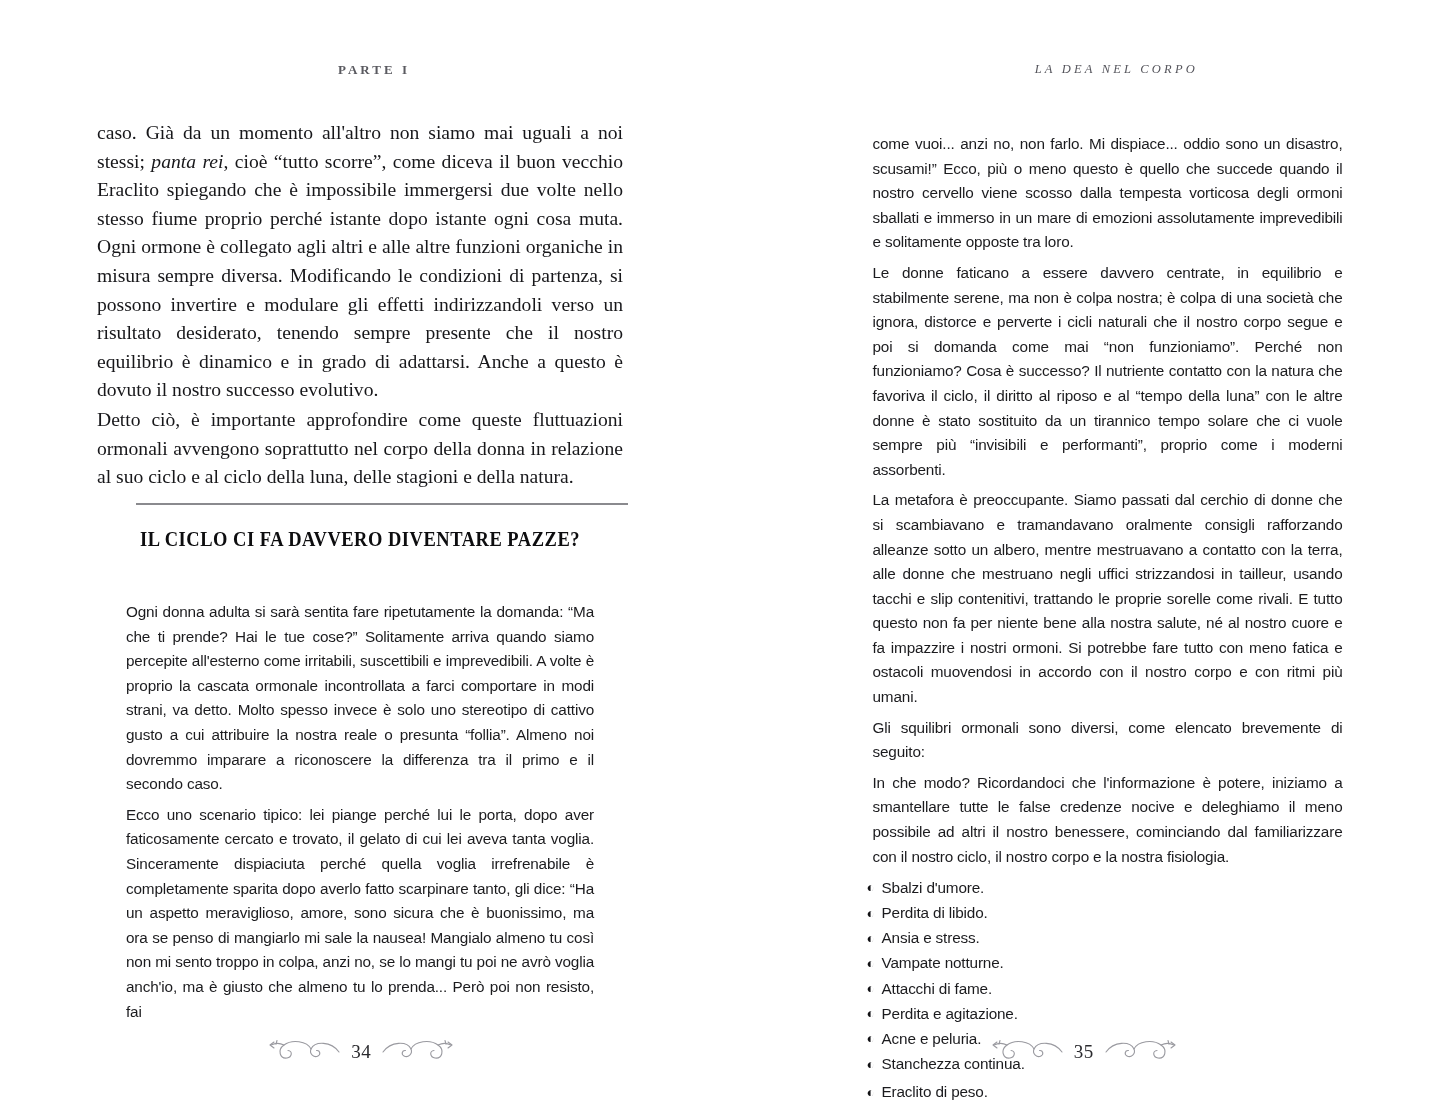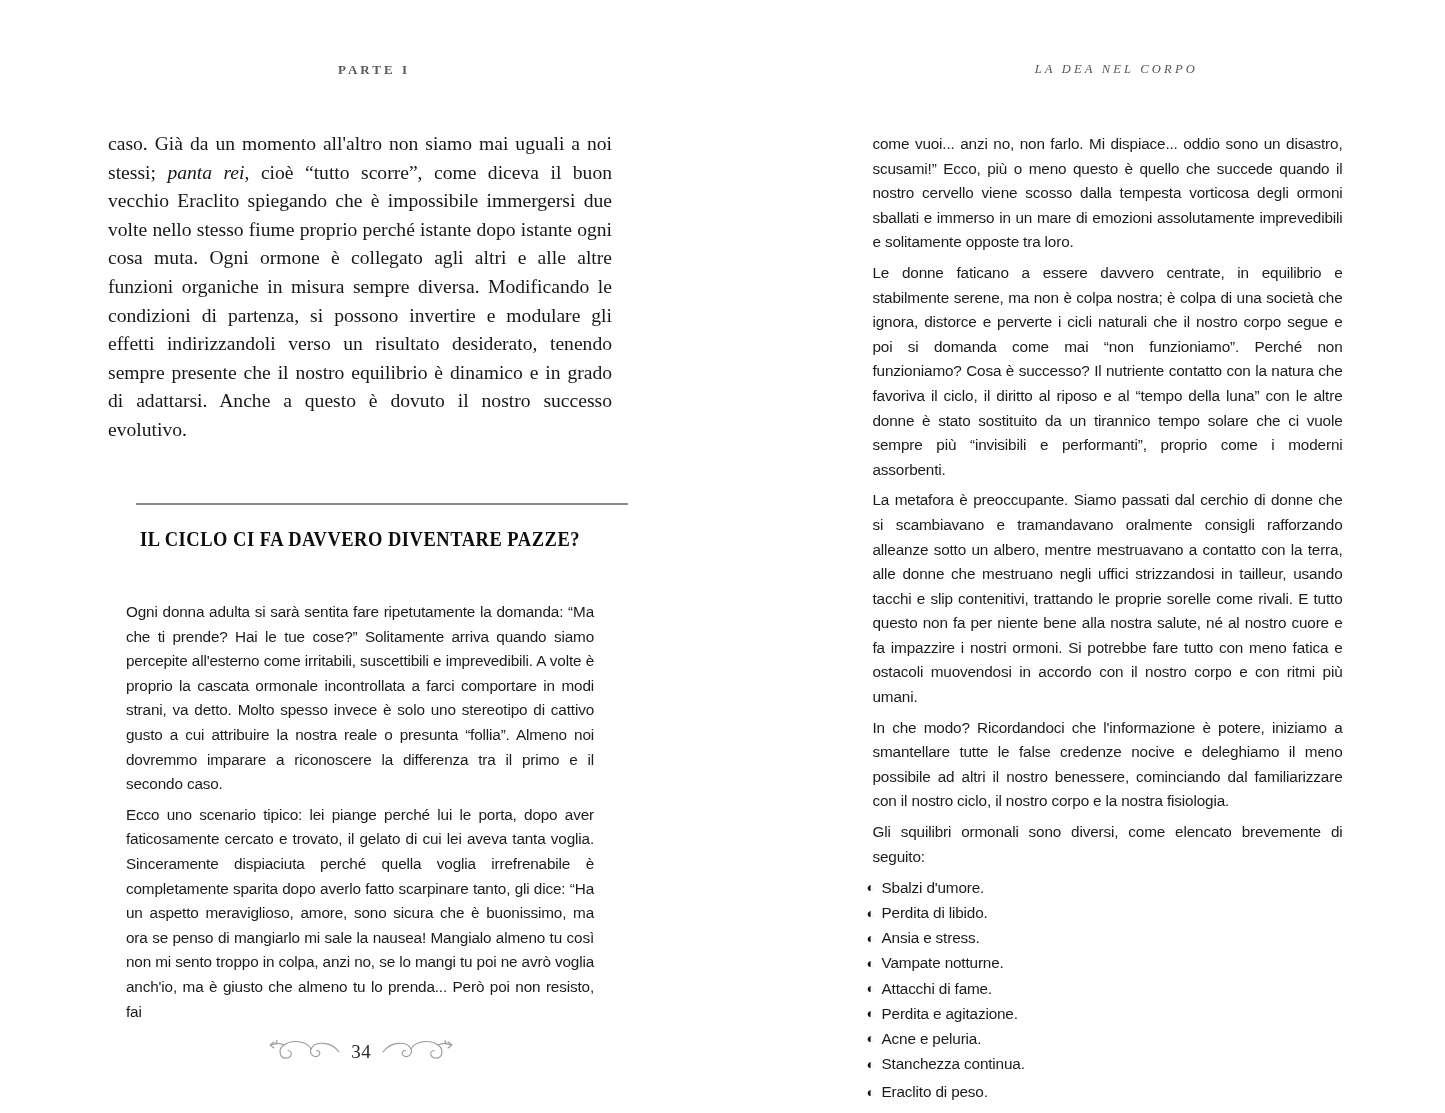--- a/index.html
+++ b/index.html
@@ -53,21 +53,21 @@
 
   
   .serif-body {
     font-family: "Liberation Serif", serif;
     font-size: 19.6px;
     line-height: 28.6px;
     text-align: justify;
     color: #17171a;
     hyphens: none;
   }
-  .serif-body p { margin: 12px; }
+  .serif-body p { margin: 1px; }
   .serif-body p + p { margin-top: 0; }
   .serif-body em { font-style: italic; }
 
   
   .sans-body {
     font-family: "Liberation Sans", sans-serif;
     font-size: 15.3px;
     line-height: 24.6px;
     text-align: justify;
     color: #1b1b1e;
@@ -166,20 +166,21 @@
 <body>
 
 <div class="spread">
 
   <div class="page left">
 
     <div class="running-head left">PARTE I</div>
 
     <div class="col left serif-body">
       <p>caso. Già da un momento all'altro non siamo mai uguali a noi stessi; <em>panta rei</em>, cioè “tutto scorre”, come diceva il buon vecchio Eraclito spiegando che è impossibile immergersi due volte nello stesso fiume proprio perché istante dopo istante ogni cosa muta. Ogni ormone è collegato agli altri e alle altre funzioni organiche in misura sempre diversa. Modificando le condizioni di partenza, si possono invertire e modulare gli effetti indirizzandoli verso un risultato desiderato, tenendo sempre presente che il nostro equilibrio è dinamico e in grado di adattarsi. Anche a questo è dovuto il nostro successo evolutivo.</p>
+      <p>Detto ciò, è importante approfondire come queste fluttuazioni ormonali avvengono soprattutto nel corpo della donna in relazione al suo ciclo e al ciclo della luna, delle stagioni e della natura.</p>
     </div>
 
     <div class="moon-rule left-page">
       <svg class="crescent" width="44" height="52" viewBox="0 0 44 52">
         <path d="M36 4 A23 23 0 1 0 21 48 A19.5 19.5 0 1 1 36 4 Z" fill="#808085"></path>
       </svg>
       <div class="rule"></div>
     </div>
 
     <div class="section-heading">IL CICLO CI FA DAVVERO DIVENTARE PAZZE?</div>
@@ -212,22 +213,22 @@
   </div>
 
   <div class="page right">
 
     <div class="running-head right">LA DEA NEL CORPO</div>
 
     <div class="col right sans-body">
       <p>come vuoi... anzi no, non farlo. Mi dispiace... oddio sono un disastro, scusami!” Ecco, più o meno questo è quello che succede quando il nostro cervello viene scosso dalla tempesta vorticosa degli ormoni sballati e immerso in un mare di emozioni assolutamente imprevedibili e solitamente opposte tra loro.</p>
       <p>Le donne faticano a essere davvero centrate, in equilibrio e stabilmente serene, ma non è colpa nostra; è colpa di una società che ignora, distorce e perverte i cicli naturali che il nostro corpo segue e poi si domanda come mai “non funzioniamo”. Perché non funzioniamo? Cosa è successo? Il nutriente contatto con la natura che favoriva il ciclo, il diritto al riposo e al “tempo della luna” con le altre donne è stato sostituito da un tirannico tempo solare che ci vuole sempre più “invisibili e performanti”, proprio come i moderni assorbenti.</p>
       <p>La metafora è preoccupante. Siamo passati dal cerchio di donne che si scambiavano e tramandavano oralmente consigli rafforzando alleanze sotto un albero, mentre mestruavano a contatto con la terra, alle donne che mestruano negli uffici strizzandosi in tailleur, usando tacchi e slip contenitivi, trattando le proprie sorelle come rivali. E tutto questo non fa per niente bene alla nostra salute, né al nostro cuore e fa impazzire i nostri ormoni. Si potrebbe fare tutto con meno fatica e ostacoli muovendosi in accordo con il nostro corpo e con ritmi più umani.</p>
+      <p>Gli squilibri ormonali sono diversi, come elencato brevemente di seguito:</p>
       <p>In che modo? Ricordandoci che l'informazione è potere, iniziamo a smantellare tutte le false credenze nocive e deleghiamo il meno possibile ad altri il nostro benessere, cominciando dal familiarizzare con il nostro ciclo, il nostro corpo e la nostra fisiologia.</p>
-      <p>Gli squilibri ormonali sono diversi, come elencato brevemente di seguito:</p>
 
       <ul class="bullet-list">
         <li>
           <span class="bullet-glyph">◐</span>
           <span>Sbalzi d'umore.</span>
         </li>
         <li>
           <span class="bullet-glyph">◐</span>
           <span>Perdita di libido.</span>
         </li>
@@ -255,16 +256,35 @@
           <span class="bullet-glyph">◐</span>
           <span>Stanchezza continua.</span>
         </li>
         <li class="spaced">
           <span class="bullet-glyph">◐</span>
           <span>Eraclito di peso.</span>
         </li>
       </ul>
     </div>
 
+    <div class="folio">
+      <svg width="74" height="26" viewBox="0 0 74 26">
+        <g fill="none" stroke="#9a9aa0" stroke-width="1.1" stroke-linecap="round">
+          <path d="M71 13 C63 2, 47 2, 43 10 C41 15, 46 19, 50 17 C53 15.5, 52 11, 48.5 11.5"></path>
+          <path d="M43 10 C39 2, 24 0, 16 6 C9 11, 12 20, 19 19 C24 18, 25 12, 20 11.5"></path>
+          <path d="M16 6 C12 4, 7 4, 3 6"></path>
+          <path d="M6 3 L2 6 M6 9 L2 6 M9 1.5 L8 5"></path>
+        </g>
+      </svg>
+      <div class="num">35</div>
+      <svg width="74" height="26" viewBox="0 0 74 26">
+        <g fill="none" stroke="#9a9aa0" stroke-width="1.1" stroke-linecap="round" transform="translate(74,0) scale(-1,1)">
+          <path d="M71 13 C63 2, 47 2, 43 10 C41 15, 46 19, 50 17 C53 15.5, 52 11, 48.5 11.5"></path>
+          <path d="M43 10 C39 2, 24 0, 16 6 C9 11, 12 20, 19 19 C24 18, 25 12, 20 11.5"></path>
+          <path d="M16 6 C12 4, 7 4, 3 6"></path>
+          <path d="M6 3 L2 6 M6 9 L2 6 M9 1.5 L8 5"></path>
+        </g>
+      </svg>
+    </div>
 
   </div>
 
 </div>
 
 </body></html>

